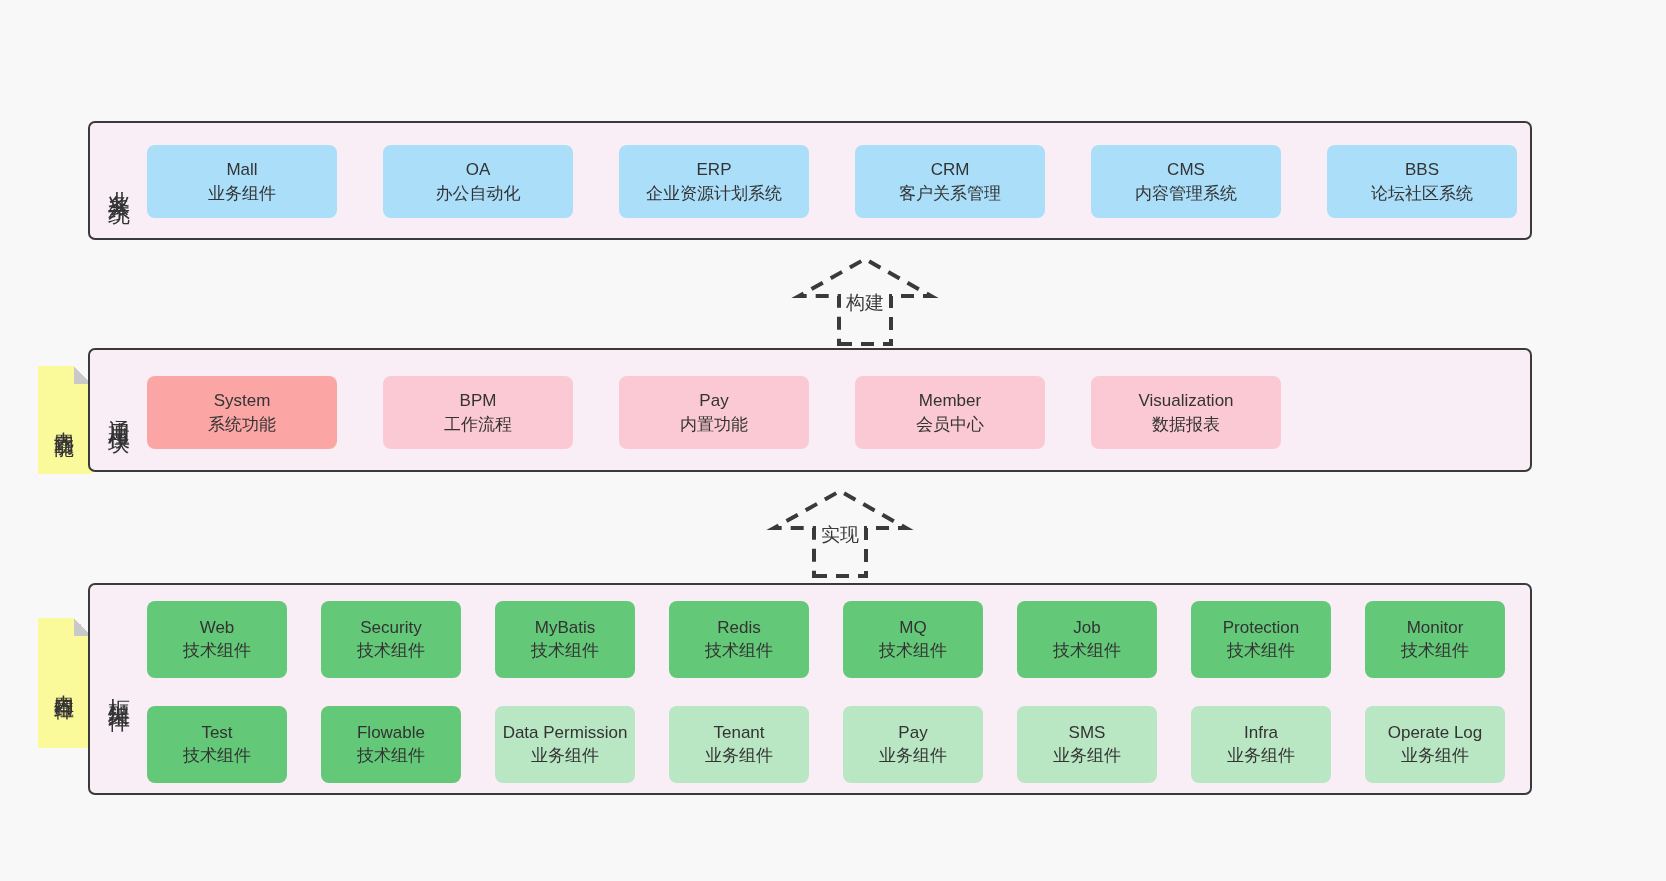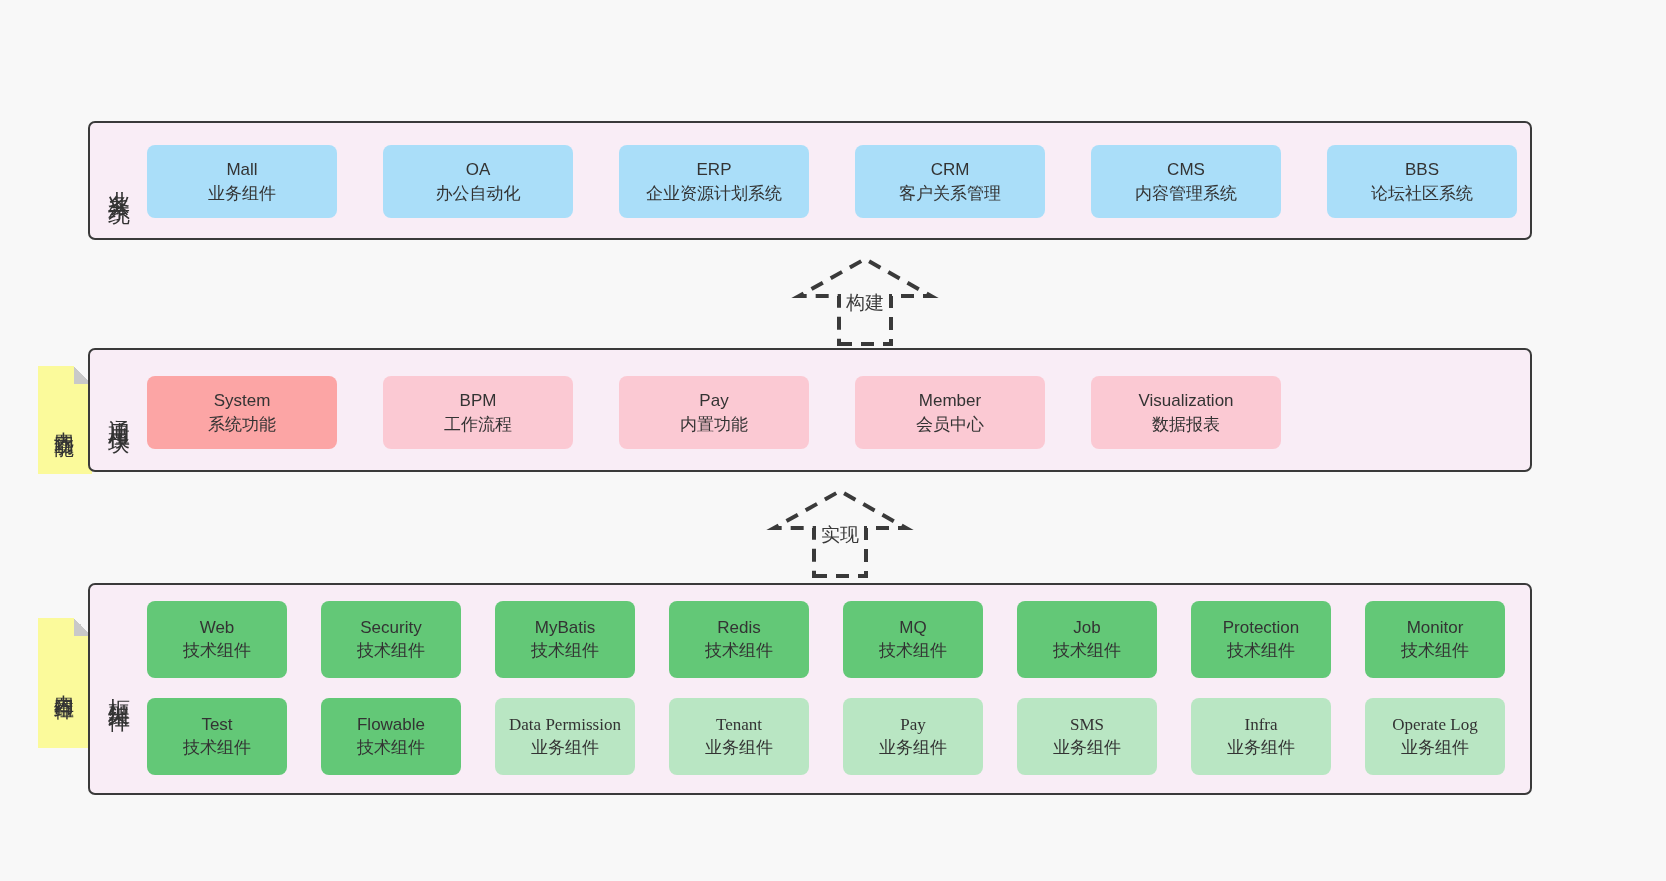--- a/index.html
+++ b/index.html
@@ -24,35 +24,35 @@
     position:absolute;left:8px;top:0;bottom:0;width:42px;
     display:flex;align-items:center;justify-content:center;
     writing-mode:vertical-rl;text-orientation:upright;
     font-size:22px;letter-spacing:4px;color:#333;
   }
   .row6{position:absolute;left:57px;display:flex;gap:46px;}
   #sec-business .row6{top:22px;}
   #sec-modules .row6{top:26px;}
   .grid8{
     position:absolute;left:57px;top:16px;
-    display:grid;grid-template-columns:repeat(8,140px);gap:20px 34px;
+    display:grid;grid-template-columns:repeat(8,140px);gap:28px 34px;
   }
   .box{
     border-radius:8px;
     display:flex;flex-direction:column;align-items:center;justify-content:center;
     text-align:center;font-size:17px;line-height:1.4;color:#333;
   }
   .row6 .box{width:190px;height:73px;}
   .grid8 .box{width:140px;height:77px;line-height:1.32;}
   .box .t,.box .s{display:block;}
   .blue{background:#aadef9;}
   .red{background:#fca5a5;text-align:right;}
   .pink{background:#fbc9d3;align-items:center;}
   .green{background:#63c877;}
-  .lightgreen{background:#b9e6c3;font-family:Liberation Serif, serif;}
+  .lightgreen{background:#b9e6c3;}
 
   .sticky{
     position:absolute;left:38px;width:54px;
     background:#fbfa9b;
     display:flex;align-items:center;justify-content:center;
   }
   #sticky-modules{top:366px;height:108px;}
   #sticky-components{top:618px;height:130px;}
   .sticky .fold{
     position:absolute;top:0;right:0;width:18px;height:18px;

